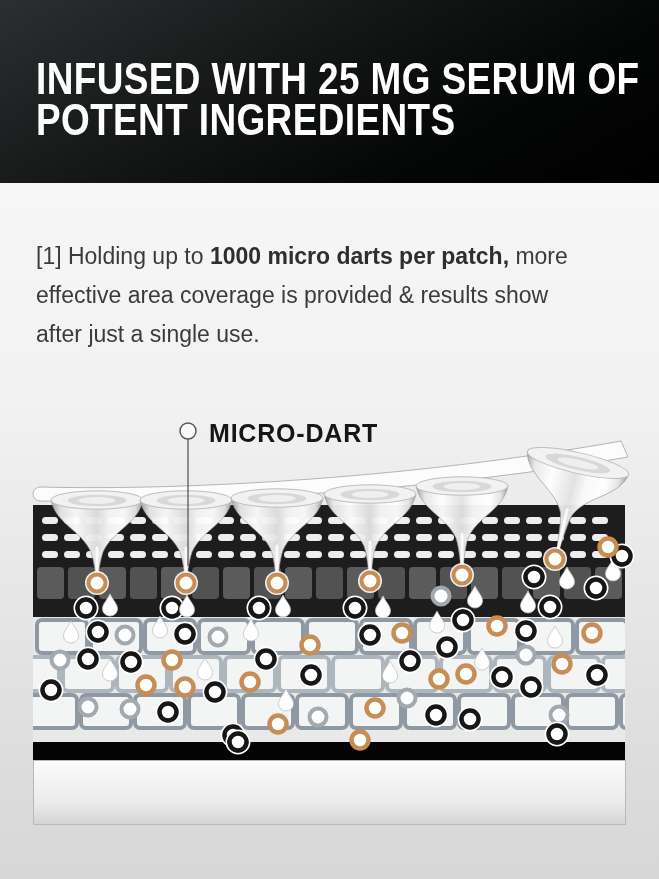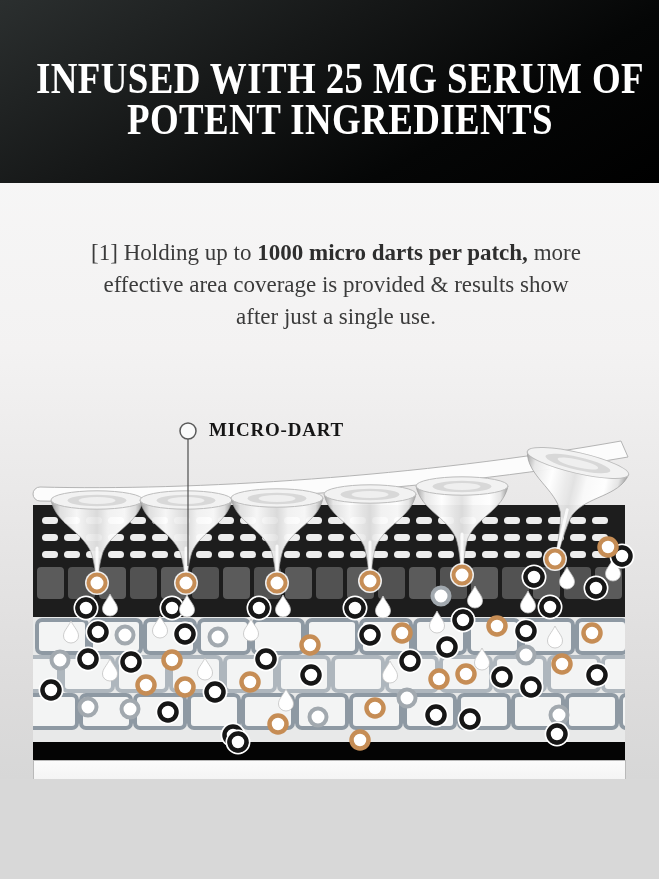--- a/index.html
+++ b/index.html
@@ -1,41 +1,40 @@
 <!DOCTYPE html>
 <html><head>
 <meta charset="utf-8">
 <style>
   html,body{margin:0;padding:0;background:#d8d8d8;}
   .page{
-    position:relative;width:659px;height:779px;overflow:hidden;
-    font-family:Liberation Serif, serif;
+    position:relative;width:659px;height:879px;overflow:hidden;
+    font-family:Liberation Sans, sans-serif;
     background:linear-gradient(180deg,#fafafa 0%,#f3f2f2 45%,#dddcdc 88%,#d7d7d7 100%);
-    text-align:center;
   }
   .header{
     position:absolute;top:0;left:0;width:659px;height:183px;
     background:linear-gradient(150deg,#2b2f2f 0%,#161818 38%,#050606 70%,#000 100%);
   }
   .title{
     position:absolute;left:36px;top:58px;margin:0;color:#fff;
     font-size:45px;line-height:41px;font-weight:700;letter-spacing:0.5px;
     transform:scaleX(0.82);transform-origin:0 0;white-space:nowrap;
   }
   .title span{display:block;}
   .para{
     position:absolute;left:36px;width:600px;
-    font-size:23px;line-height:32px;color:#3b3b3b;white-space:pre-line;
+    font-size:23px;line-height:39px;color:#3b3b3b;white-space:pre-line;
   }
   .para b{font-weight:700;color:#2e2e2e;}
   .p1{top:214px}
   .p2{top:323px}
   .diagram-label{
     position:absolute;left:209px;top:419px;
-    font-size:19px;font-weight:700;letter-spacing:0.8px;color:#161616;
+    font-size:25px;font-weight:700;letter-spacing:0.8px;color:#161616;
   }
   svg.diagram{position:absolute;top:0;left:0;}
 </style>
 </head>
 <body>
 
 <div class="page">
 
   <div class="header">
     <h1 class="title">

